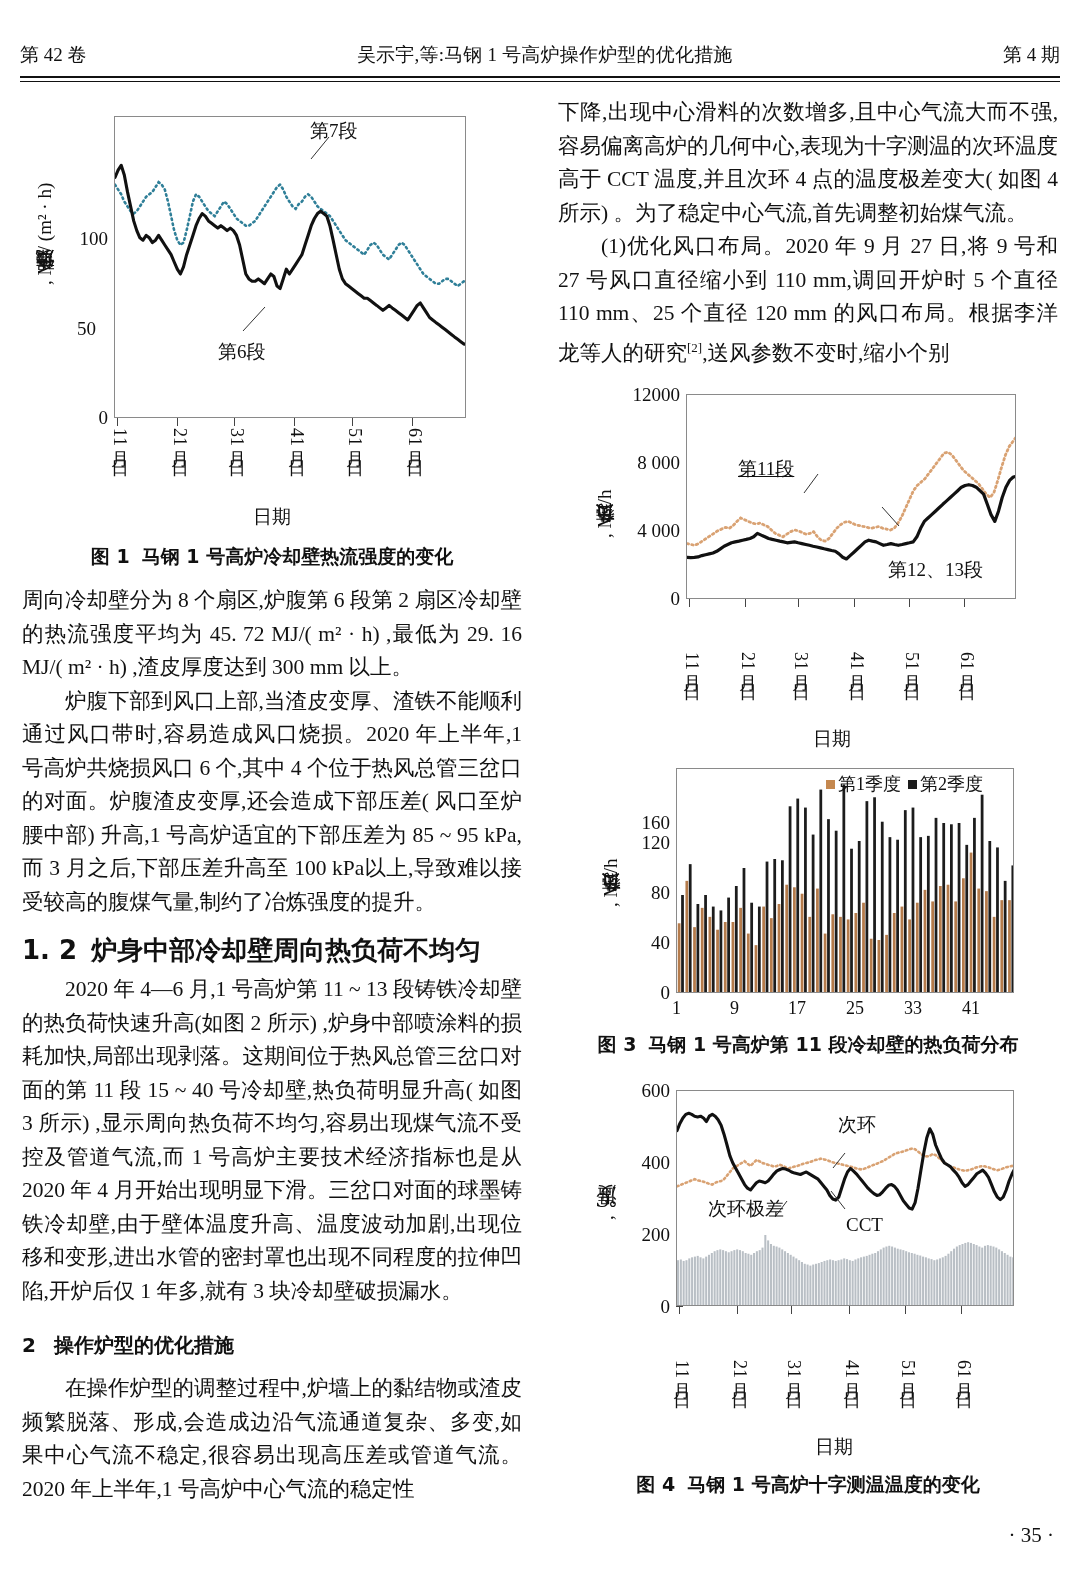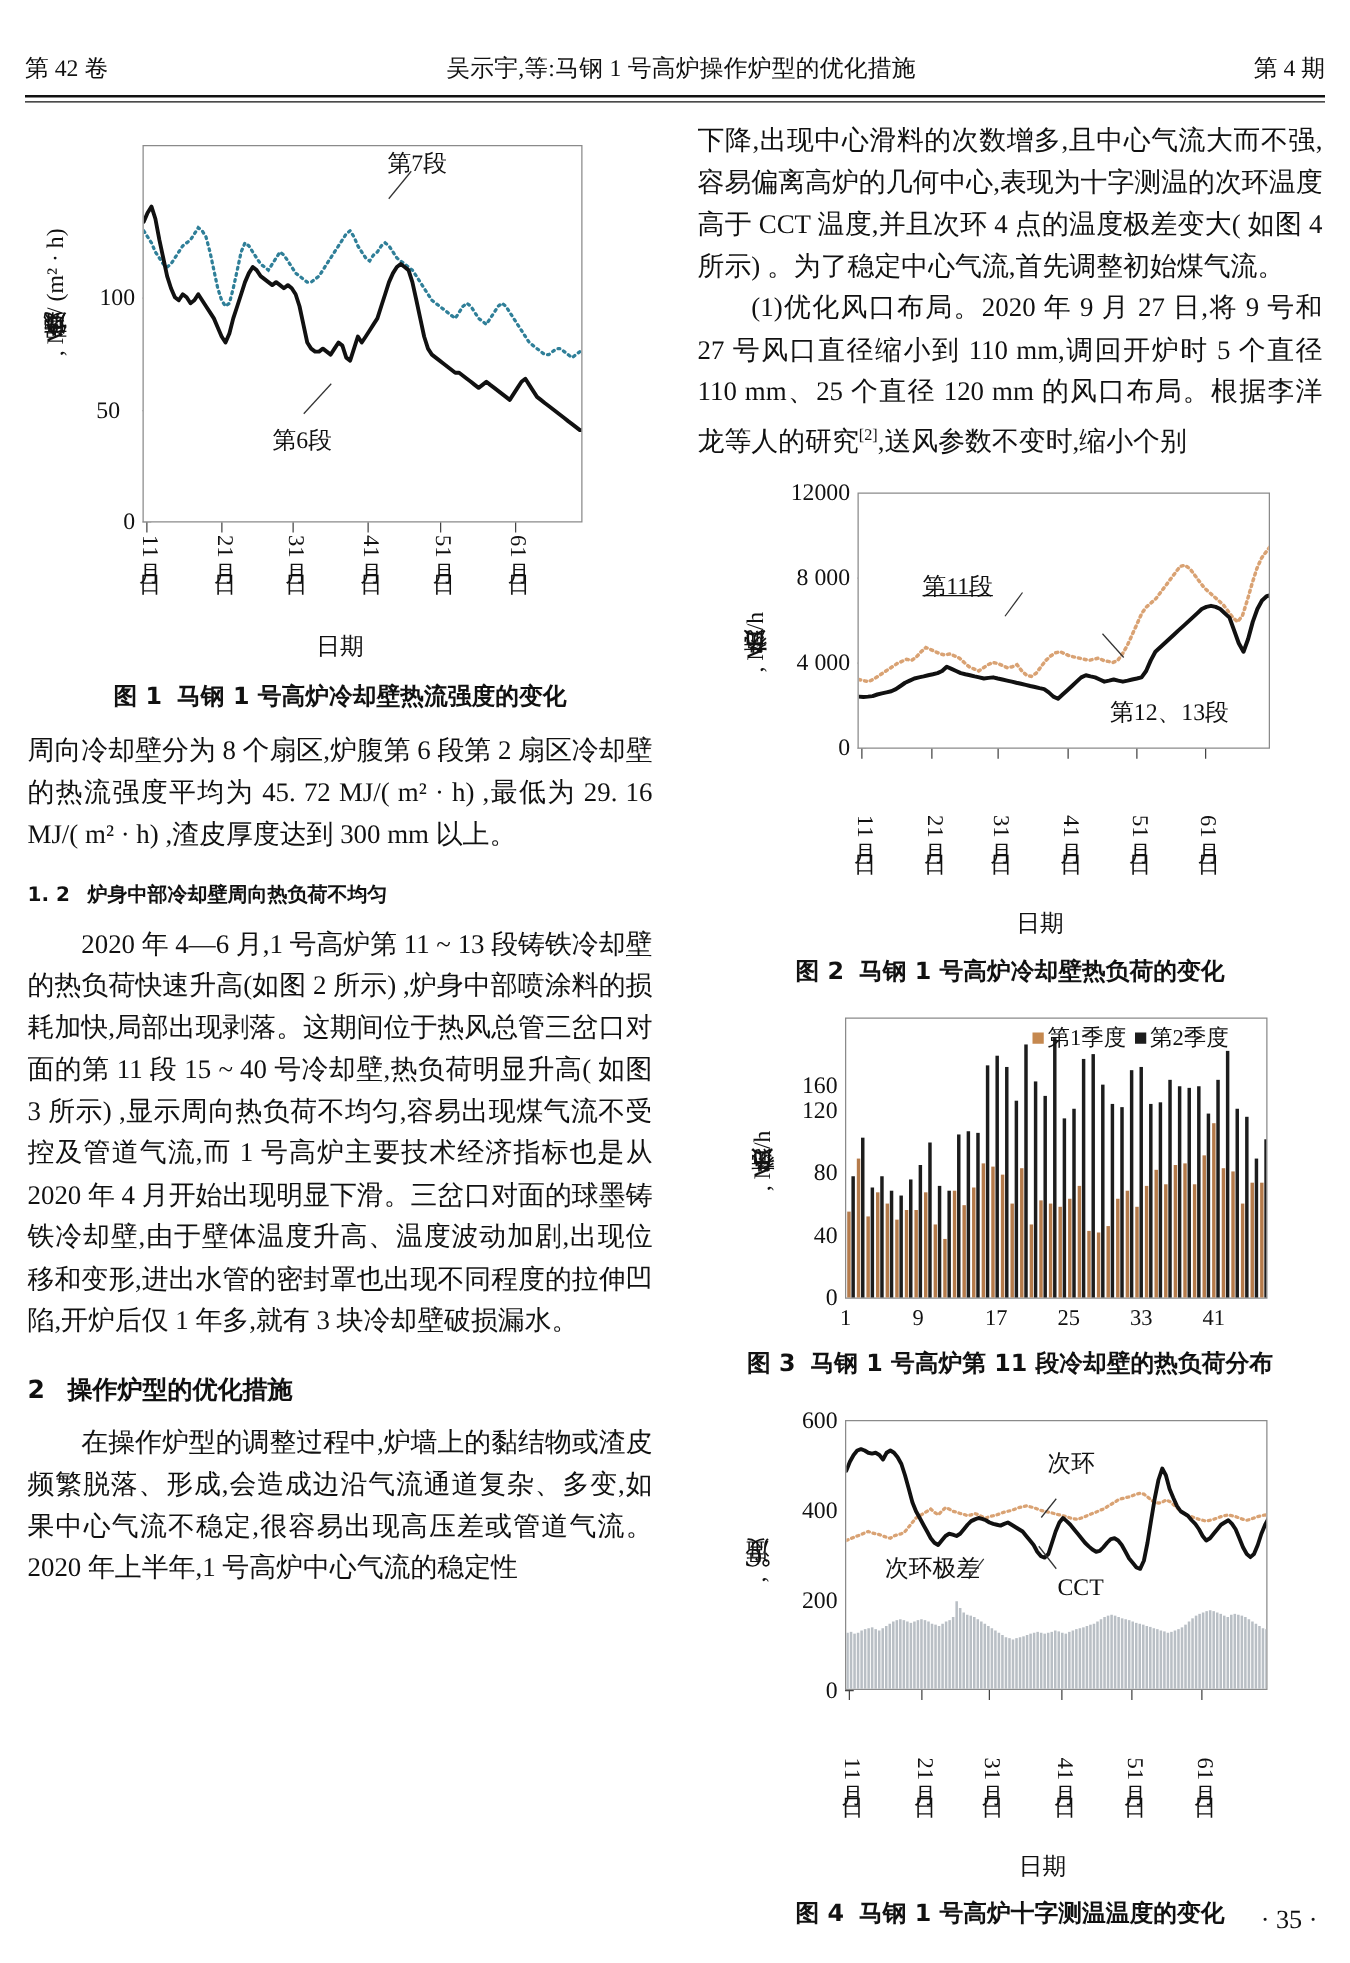--- a/index.html
+++ b/index.html
@@ -36,21 +36,21 @@
     line-height:33.5px;
     text-align:justify;
     text-justify:inter-ideograph;
     letter-spacing:0px;
   }
   p.indent { text-indent:2em; }
   h2.sec {
     margin:14px 0 6px 0;
     font-family:"DejaVu Sans","Liberation Sans",sans-serif;
     font-weight:bold;
-    font-size:16px;
+    font-size:26px;
     line-height:34px;
   }
   h2.sec .num { margin-right:14px; }
   h2.big { font-size:20px; margin:20px 0 10px 0; }
   h2.big .num { margin-right:18px; }
 
   .figcap {
     font-family:"DejaVu Sans","Liberation Sans",sans-serif;
     font-weight:bold;
     font-size:19px;
@@ -180,20 +180,21 @@
       <div style="position:relative; height:34px;">
         <div class="xlab" style="left:0; top:0;">日期</div>
       </div>
 
       <div class="figcap">
         <span class="lbl">图 1</span><span>马钢 1 号高炉冷却壁热流强度的变化</span>
       </div>
     </div>
 
     <p class="body">周向冷却壁分为 8 个扇区,炉腹第 6 段第 2 扇区冷却壁的热流强度平均为 45. 72 MJ/( m² · h) ,最低为 29. 16 MJ/( m² · h) ,渣皮厚度达到 300 mm 以上。</p>
+    <p class="body indent">炉腹下部到风口上部,当渣皮变厚、渣铁不能顺利通过风口带时,容易造成风口烧损。2020 年上半年,1 号高炉共烧损风口 6 个,其中 4 个位于热风总管三岔口的对面。炉腹渣皮变厚,还会造成下部压差( 风口至炉腰中部) 升高,1 号高炉适宜的下部压差为 85 ~ 95 kPa, 而 3 月之后,下部压差升高至 100 kPa以上,导致难以接受较高的腹煤气量,制约了冶炼强度的提升。</p>
 
     <h2 class="sec">
       <span class="num">1. 2</span><span>炉身中部冷却壁周向热负荷不均匀</span>
     </h2>
 
     <p class="body indent">2020 年 4—6 月,1 号高炉第 11 ~ 13 段铸铁冷却壁的热负荷快速升高(如图 2 所示) ,炉身中部喷涂料的损耗加快,局部出现剥落。这期间位于热风总管三岔口对面的第 11 段 15 ~ 40 号冷却壁,热负荷明显升高( 如图 3 所示) ,显示周向热负荷不均匀,容易出现煤气流不受控及管道气流,而 1 号高炉主要技术经济指标也是从 2020 年 4 月开始出现明显下滑。三岔口对面的球墨铸铁冷却壁,由于壁体温度升高、温度波动加剧,出现位移和变形,进出水管的密封罩也出现不同程度的拉伸凹陷,开炉后仅 1 年多,就有 3 块冷却壁破损漏水。</p>
 
     <h2 class="sec big">
       <span class="num">2</span><span>操作炉型的优化措施</span>
     </h2>
@@ -245,23 +246,20 @@
         <div class="xtick" style="left:178px; top:0px;">2月1日</div>
         <div class="xtick" style="left:231px; top:0px;">3月1日</div>
         <div class="xtick" style="left:287px; top:0px;">4月1日</div>
         <div class="xtick" style="left:342px; top:0px;">5月1日</div>
         <div class="xtick" style="left:397px; top:0px;">6月1日</div>
       </div>
       <div style="position:relative; height:32px;">
         <div class="xlab" style="left:24px; top:0;">日期</div>
       </div>
 
-      <div class="figcap">
-        <span class="lbl">图 2</span><span>马钢 1 号高炉冷却壁热负荷的变化</span>
-      </div>
     </div>
 
     <div class="figure">
       <div class="chart" style="height:268px;">
         <div class="ylab" style="left:40px; top:45px; height:160px; width:24px;">热负荷, MJ/h</div>
 
         <div class="ytick" style="left:50px; top:24px; width:62px;margin-top:30px;">160</div>
         <div class="ytick" style="left:50px; top:74px; width:62px;">120</div>
         <div class="ytick" style="left:50px; top:124px; width:62px;">80</div>
         <div class="ytick" style="left:50px; top:174px; width:62px;">40</div>

